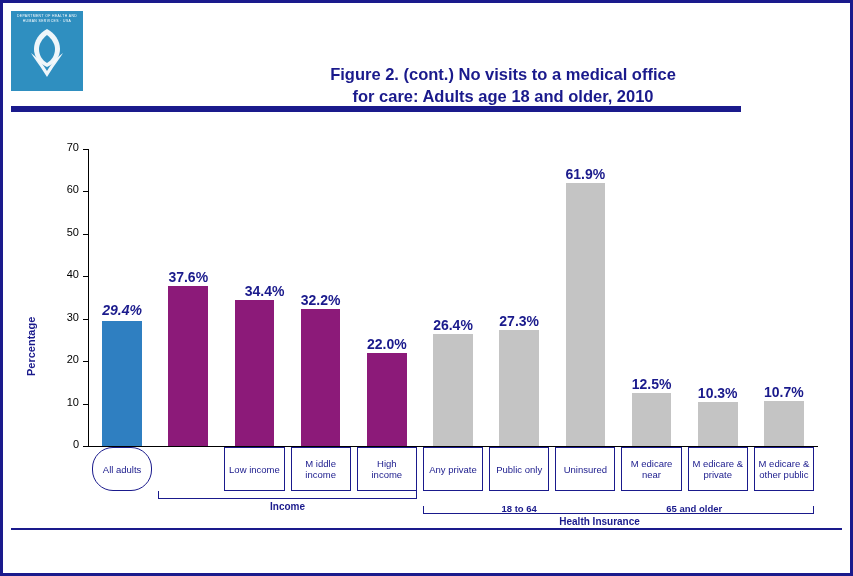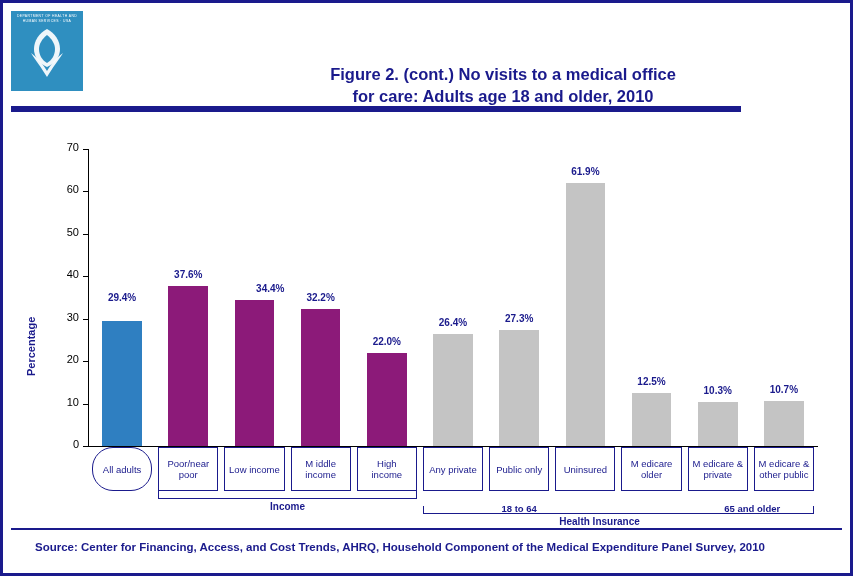--- a/index.html
+++ b/index.html
@@ -176,21 +176,21 @@
     width: 730px;
     height: 1px;
     background: #000000;
   }
   .bar {
     position: absolute;
     bottom: 0;
   }
   .barlabel {
     position: absolute;
-    font-size: 10px;
+    font-size: 14px;
     font-weight: bold;
     color: #1a1a8c;
     text-align: center;
     white-space: nowrap;
   }
 
   
   #catrow {
     position: absolute;
     left: 86px;
@@ -301,21 +301,21 @@
         <div class="ytick-mark" style="left: 80px; top: 112.857px;"></div>
         <div class="ytick" style="left: 48px; top: 62.4286px;">60</div>
         <div class="ytick-mark" style="left: 80px; top: 70.4286px;"></div>
         <div class="ytick" style="left: 48px; top: 20px;">70</div>
         <div class="ytick-mark" style="left: 80px; top: 28px;"></div>
       </div>
     <div id="axis-y"></div>
     <div id="axis-x"></div>
     <div id="plot">
         <div class="bar" style="left: 13.2364px; width: 39.7091px; height: 124.74px; background: rgb(47, 127, 193);"></div>
-        <div class="barlabel" style="left: 3.09091px; width: 60px; top: 143px;">29.4%</div>
+        <div class="barlabel" style="left: 3.09091px; width: 60px; top: 153px; font-style: italic;">29.4%</div>
         <div class="bar" style="left: 79.4182px; width: 39.7091px; height: 159.531px; background: rgb(140, 26, 121);"></div>
         <div class="barlabel" style="left: 69.2727px; width: 60px; top: 120.469px;">37.6%</div>
         <div class="bar" style="left: 145.6px; width: 39.7091px; height: 145.954px; background: rgb(140, 26, 121);"></div>
         <div class="barlabel" style="left: 135.455px; width: 60px; top: 134.046px; text-align: right;">34.4%</div>
         <div class="bar" style="left: 211.782px; width: 39.7091px; height: 136.62px; background: rgb(140, 26, 121);"></div>
         <div class="barlabel" style="left: 201.636px; width: 60px; top: 143.38px;">32.2%</div>
         <div class="bar" style="left: 277.964px; width: 39.7091px; height: 93.3429px; background: rgb(140, 26, 121);"></div>
         <div class="barlabel" style="left: 267.818px; width: 60px; top: 186.657px;">22.0%</div>
         <div class="bar" style="left: 344.145px; width: 39.7091px; height: 112.011px; background: rgb(196, 196, 196);"></div>
         <div class="barlabel" style="left: 334px; width: 60px; top: 167.989px;">26.4%</div>
@@ -329,26 +329,20 @@
         <div class="barlabel" style="left: 598.727px; width: 60px; top: 236.299px;">10.3%</div>
         <div class="bar" style="left: 675.055px; width: 39.7091px; height: 45.3986px; background: rgb(196, 196, 196);"></div>
         <div class="barlabel" style="left: 664.909px; width: 60px; top: 234.601px;">10.7%</div>
       </div>
     <div id="catrow">
         <div class="catbox" style="left: 2.97818px; width: 60.2255px; border-radius: 21px;">
           <div>
             <div>All adults</div>
           </div>
         </div>
-        <div class="catbox" style="left: 69.16px; width: 60.2255px;">
-          <div>
-            <div>Poor/near</div>
-            <div>poor</div>
-          </div>
-        </div>
         <div class="catbox" style="left: 135.342px; width: 60.2255px;">
           <div>
             <div>Low income</div>
           </div>
         </div>
         <div class="catbox" style="left: 201.524px; width: 60.2255px;">
           <div>
             <div>M iddle</div>
             <div>income</div>
           </div>
@@ -370,42 +364,41 @@
           </div>
         </div>
         <div class="catbox" style="left: 466.251px; width: 60.2255px;">
           <div>
             <div>Uninsured</div>
           </div>
         </div>
         <div class="catbox" style="left: 532.433px; width: 60.2255px;">
           <div>
             <div>M edicare</div>
-            <div>older</div>
+            <div>near</div>
           </div>
         </div>
         <div class="catbox" style="left: 598.615px; width: 60.2255px;">
           <div>
             <div>M edicare &amp;</div>
             <div>private</div>
           </div>
         </div>
         <div class="catbox" style="left: 664.796px; width: 60.2255px;">
           <div>
             <div>M edicare &amp;</div>
             <div>other public</div>
           </div>
         </div>
       </div>
     <div id="groups-container">
         <div class="sublabel" style="left: 419.887px; width: 192.589px; top: 374px;">18 to 64</div>
-        <div class="sublabel" style="left: 653px; width: 192.589px; top: 374px;">65 and older</div>
+        <div class="sublabel" style="left: 595px; width: 192.589px; top: 374px;">65 and older</div>
         <div class="groupline" style="left: 155.16px; width: 258.771px; top: 370px;"></div>
         <div class="grouplabel" style="left: 155.16px; width: 258.771px; top: 380px;">Income</div>
         <div class="groupline" style="left: 419.887px; width: 391.135px; top: 385px;"></div>
         <div class="grouplabel" style="left: 401px; width: 391.135px; top: 395px;">Health Insurance</div>
       </div>
   </div>
 
   <div id="footer-rule"></div>
-  <div id="source">Source: Center for Financing, Access, and Cost Trends, AHRQ, Household Component of the Medical Expenditure Panel Survey, 2010</div>
 
 </div>
 
 </body></html>

